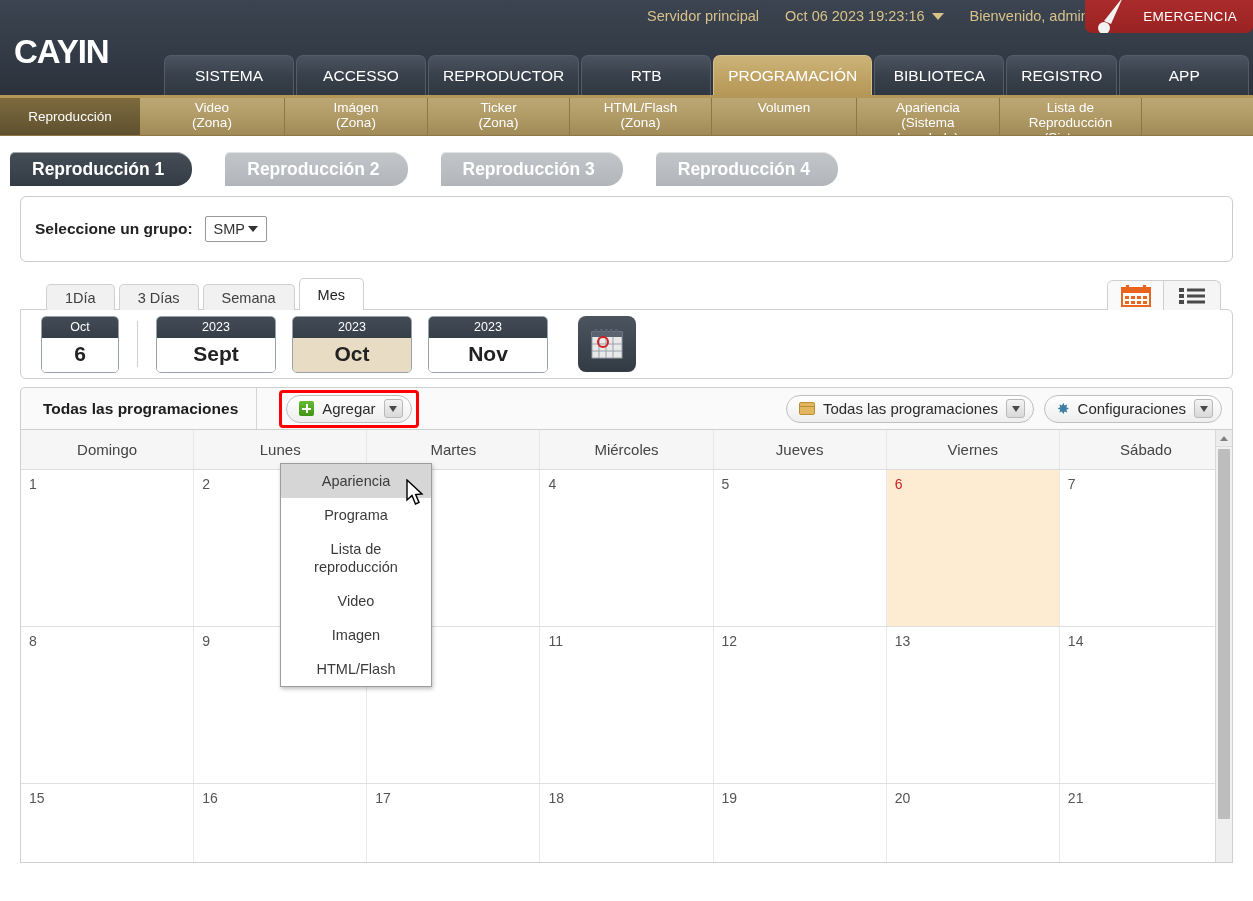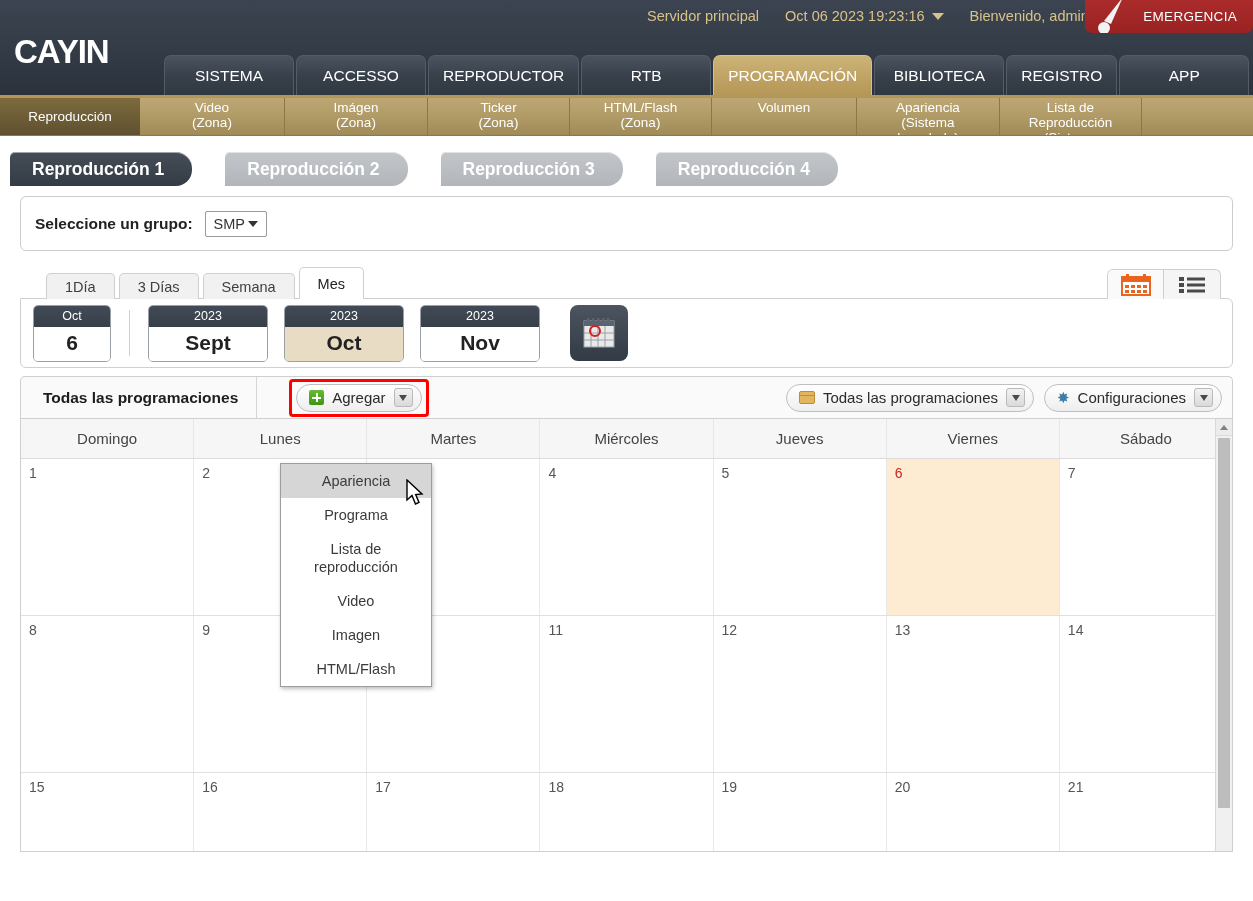--- a/index.html
+++ b/index.html
@@ -184,21 +184,21 @@
   .playtab:nth-child(3){ z-index:3; }
   .playtab:nth-child(4){ z-index:2; }
 
   
   .content { padding: 0 20px; position: relative; }
 
   .group-panel {
     margin-top: 10px;
     border: 1px solid #cccccc;
     border-radius: 6px;
-    height: 55px;
+    height: 66px;
     display: flex; align-items: center;
     padding-left: 14px;
     background: #fff;
   }
   .group-label { font-size: 15.5px; font-weight: bold; color: #222; }
   .group-select {
     margin-left: 12px;
     border: 1px solid #9a9a9a;
     border-radius: 2px;
     height: 26px;
@@ -264,21 +264,21 @@
   }
   .view-btn:last-child{ border-right:none; }
   .view-btn.sel { background: #fafafa; }
 
   .date-panel {
     border: 1px solid #cfcfcf;
     border-radius: 0 6px 6px 6px;
     background: #fff;
     height: 70px;
     display: flex; align-items: center;
-    padding-left: 12px;
+    padding-left: 20px;
     position: relative;
     margin-top: -1px;
   }
   .datecard {
     width: 78px;
     border: 1px solid #9aa0a7;
     border-radius: 5px;
     overflow: hidden;
     text-align: center;
     background: #fff;
@@ -327,21 +327,21 @@
     height: 28px;
     border: 1px solid #bfbfbf;
     border-radius: 14px;
     background: linear-gradient(to bottom,#ffffff,#eeeeee);
     display: flex; align-items: center; gap: 8px;
     padding: 0 8px 0 12px;
     font-size: 15px; color: #2b2b2b;
     white-space: nowrap;
   }
   .add-wrap {
-    margin-left: 32px;
+    margin-left: 22px;
     border: 3px solid #ff0000;
     border-radius: 4px;
     padding: 2px 4px;
     display: flex;
     position: relative;
     z-index: 40;
     background: #fafafa;
   }
   .plus-icon {
     width: 15px; height: 15px;

